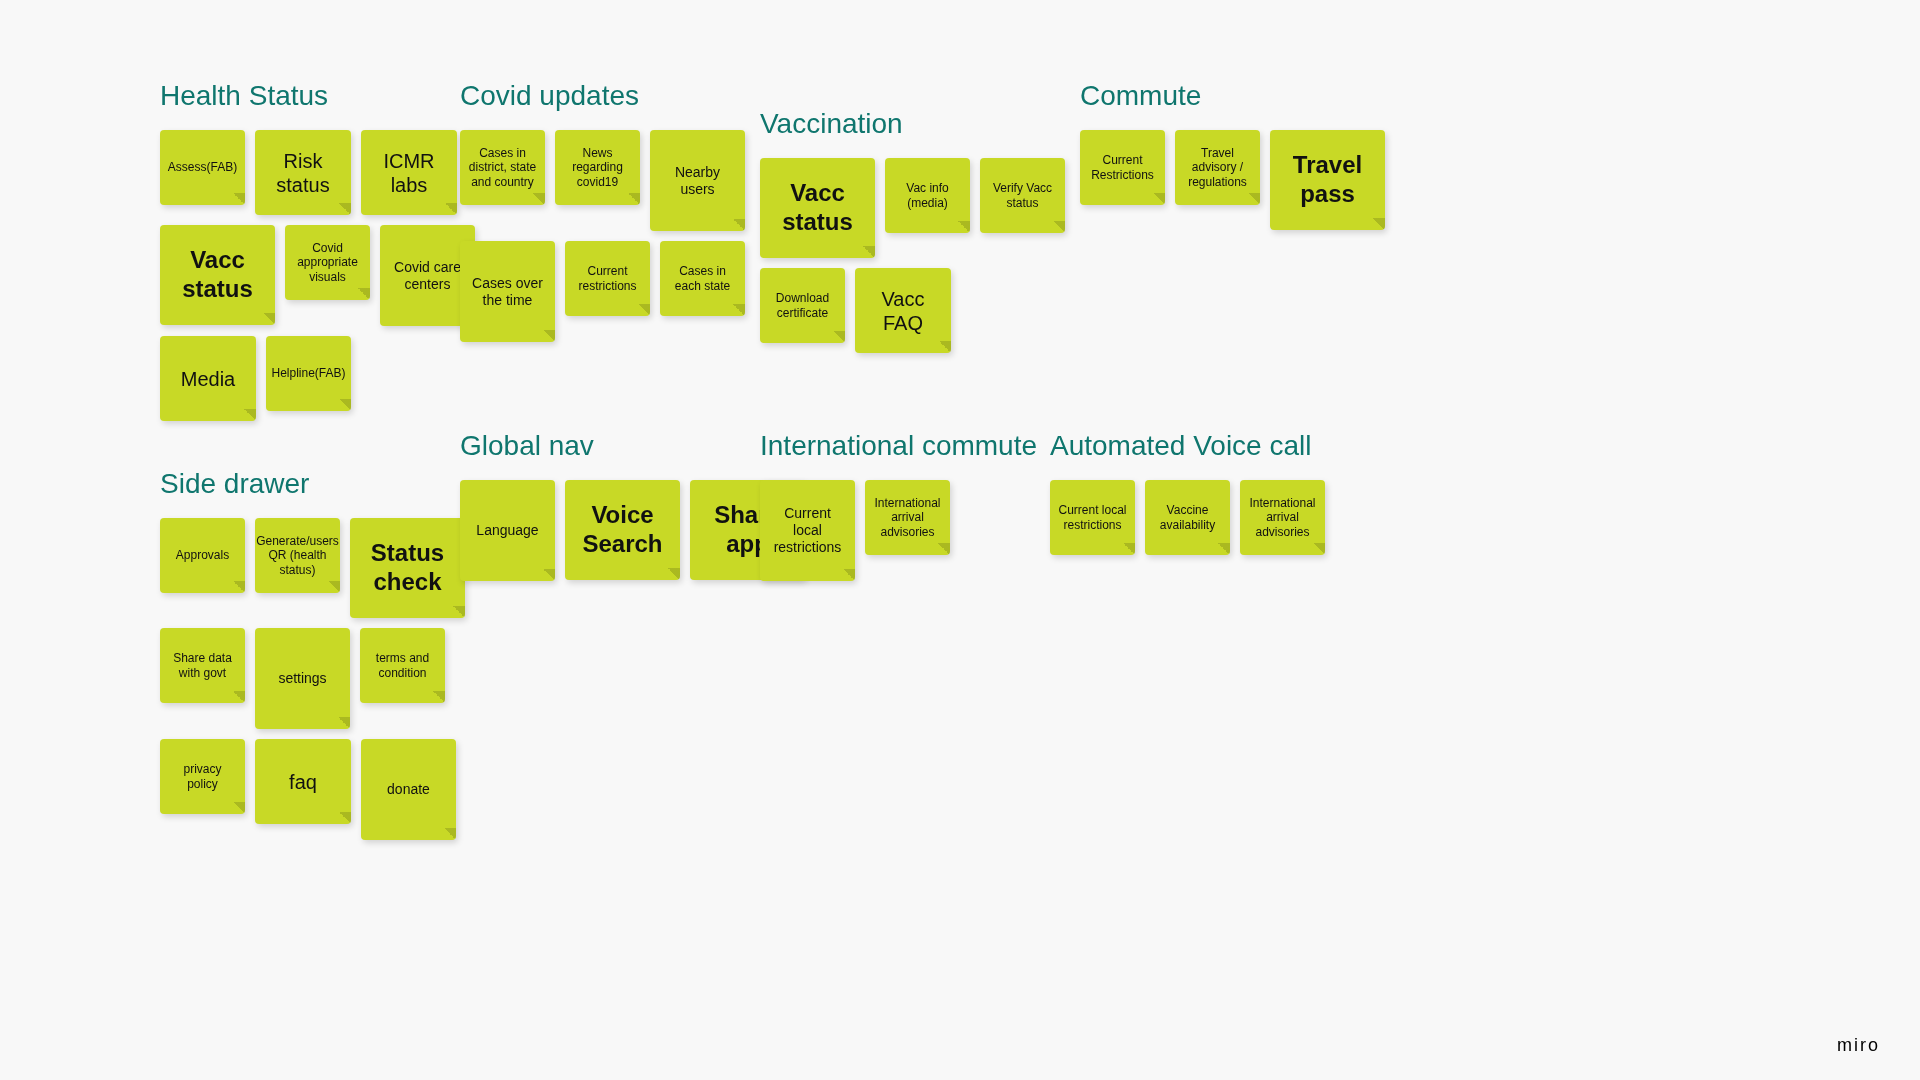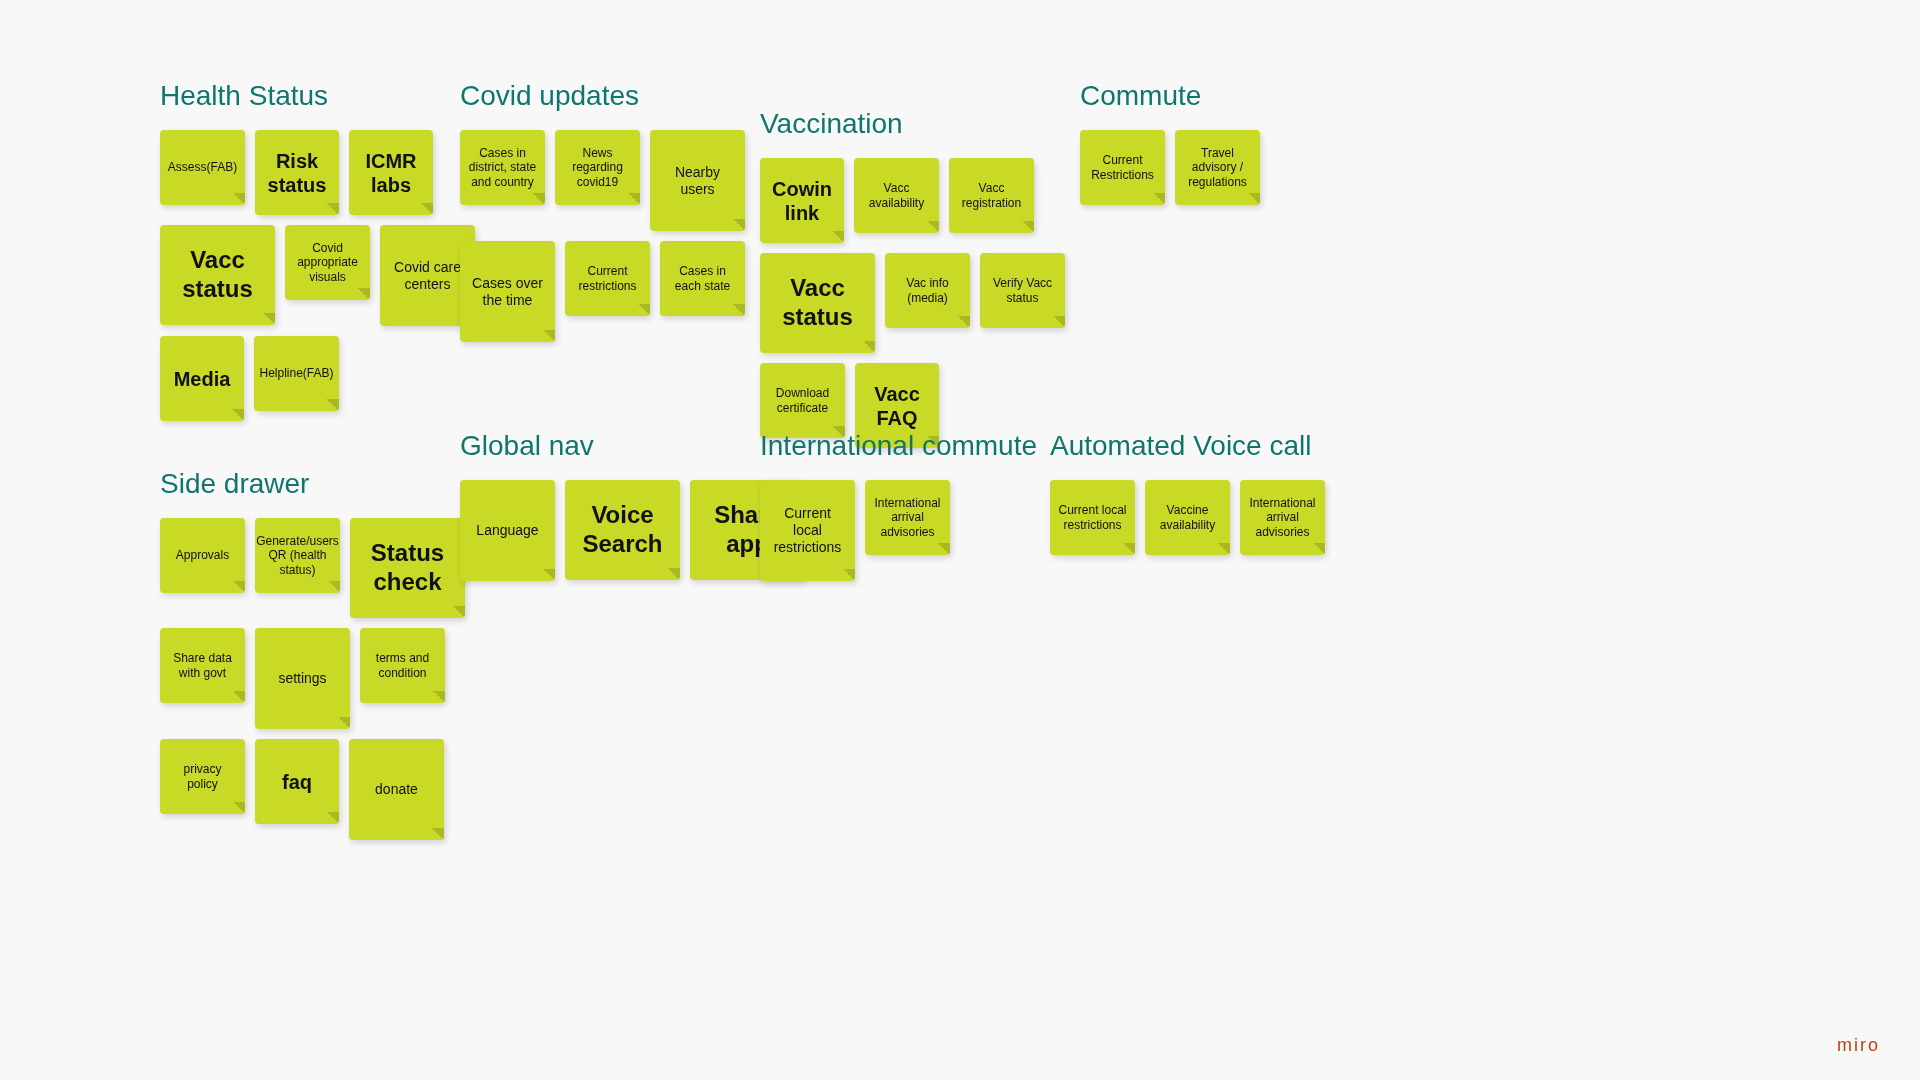--- a/index.html
+++ b/index.html
@@ -59,24 +59,24 @@
       width: 85px;
       height: 75px;
       font-size: 12px;
     }
     .sticky.md {
       width: 95px;
       height: 101px;
       font-size: 14px;
     }
     .sticky.lg {
-      width: 84px;
+      width: 96px;
       height: 85px;
       font-size: 20px;
-      font-weight: 700;
+      font-weight: 400;
     }
     .sticky.xl {
       width: 115px;
       height: 100px;
       font-size: 24px;
       font-weight: 700;
     }
     
     .sticky::after {
       content: '';
@@ -85,21 +85,21 @@
       right: 0;
       width: 12px;
       height: 12px;
       background: linear-gradient(225deg, rgba(0,0,0,0.15) 50%, transparent 50%);
       border-radius: 0 0 4px 0;
     }
     .miro-watermark {
       position: absolute;
       bottom: 24px;
       right: 40px;
-      color: #c2410c;
+      color: #000000;
       font-size: 18px;
       letter-spacing: 2px;
     }
   </style>
 </head>
 <body>
 
 <div class="canvas">
 <div class="section" style="left: 160px; top: 80px;">
       <div class="section-title">Health Status</div>
@@ -132,41 +132,37 @@
           <div class="sticky md">Cases over the time</div>
           <div class="sticky sm">Current restrictions</div>
           <div class="sticky sm">Cases in each state</div>
         </div>
       </div>
     </div>
     <div class="section" style="left: 760px; top: 80px; margin-top: 28px;">
       <div class="section-title">Vaccination</div>
       <div class="sticky-grid">
         <div class="sticky-row">
-          <div class="sticky lg">Cowin link</div>
-          <div class="sticky sm">Vacc availability</div>
-          <div class="sticky sm">Vacc registration</div>
-        </div>
-        <div class="sticky-row">
           <div class="sticky xl">Vacc status</div>
           <div class="sticky sm">Vac info (media)</div>
           <div class="sticky sm">Verify Vacc status</div>
         </div>
         <div class="sticky-row">
           <div class="sticky sm">Download certificate</div>
           <div class="sticky lg">Vacc FAQ</div>
         </div>
       </div>
     </div>
     <div class="section" style="left: 1080px; top: 80px;">
       <div class="section-title">Commute</div>
       <div class="sticky-grid">
         <div class="sticky-row">
           <div class="sticky sm">Current Restrictions</div>
           <div class="sticky sm">Travel advisory / regulations</div>
+          <div class="sticky xl">Travel pass</div>
         </div>
       </div>
     </div>
     <div class="section" style="left: 160px; top: 430px; margin-top: 38px;">
       <div class="section-title">Side drawer</div>
       <div class="sticky-grid">
         <div class="sticky-row">
           <div class="sticky sm">Approvals</div>
           <div class="sticky sm">Generate/users QR (health status)</div>
           <div class="sticky xl">Status check</div>

